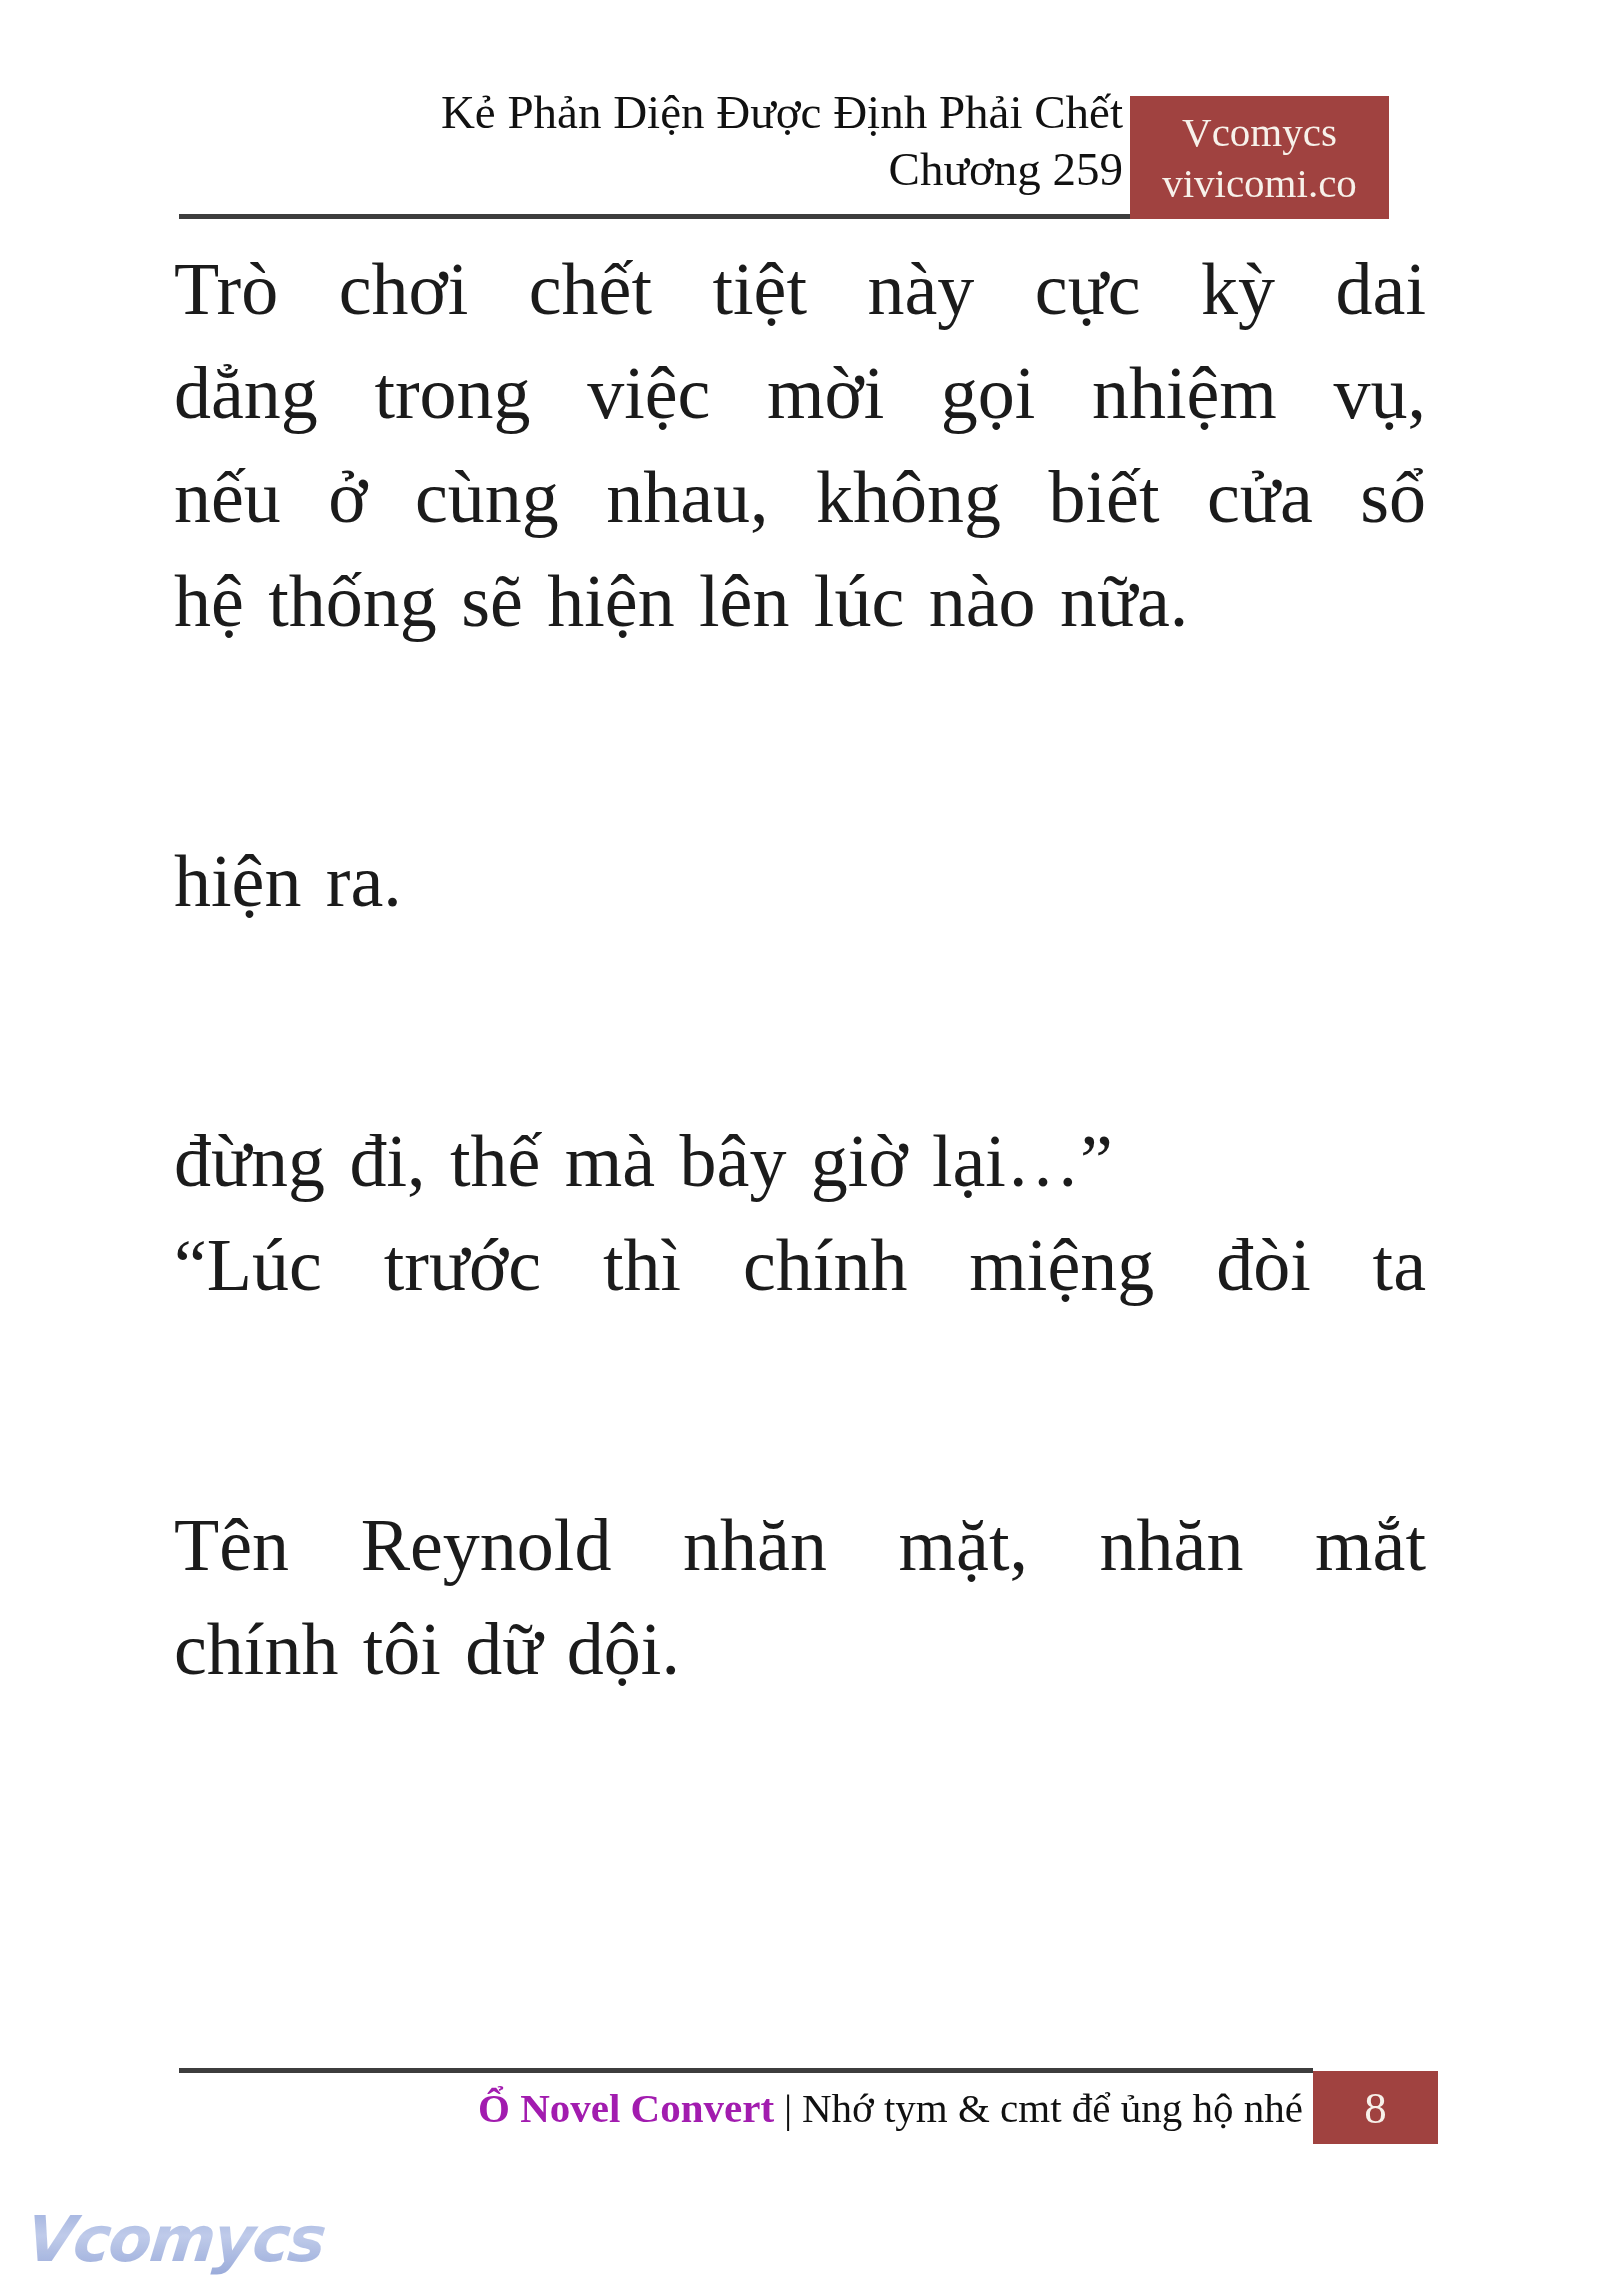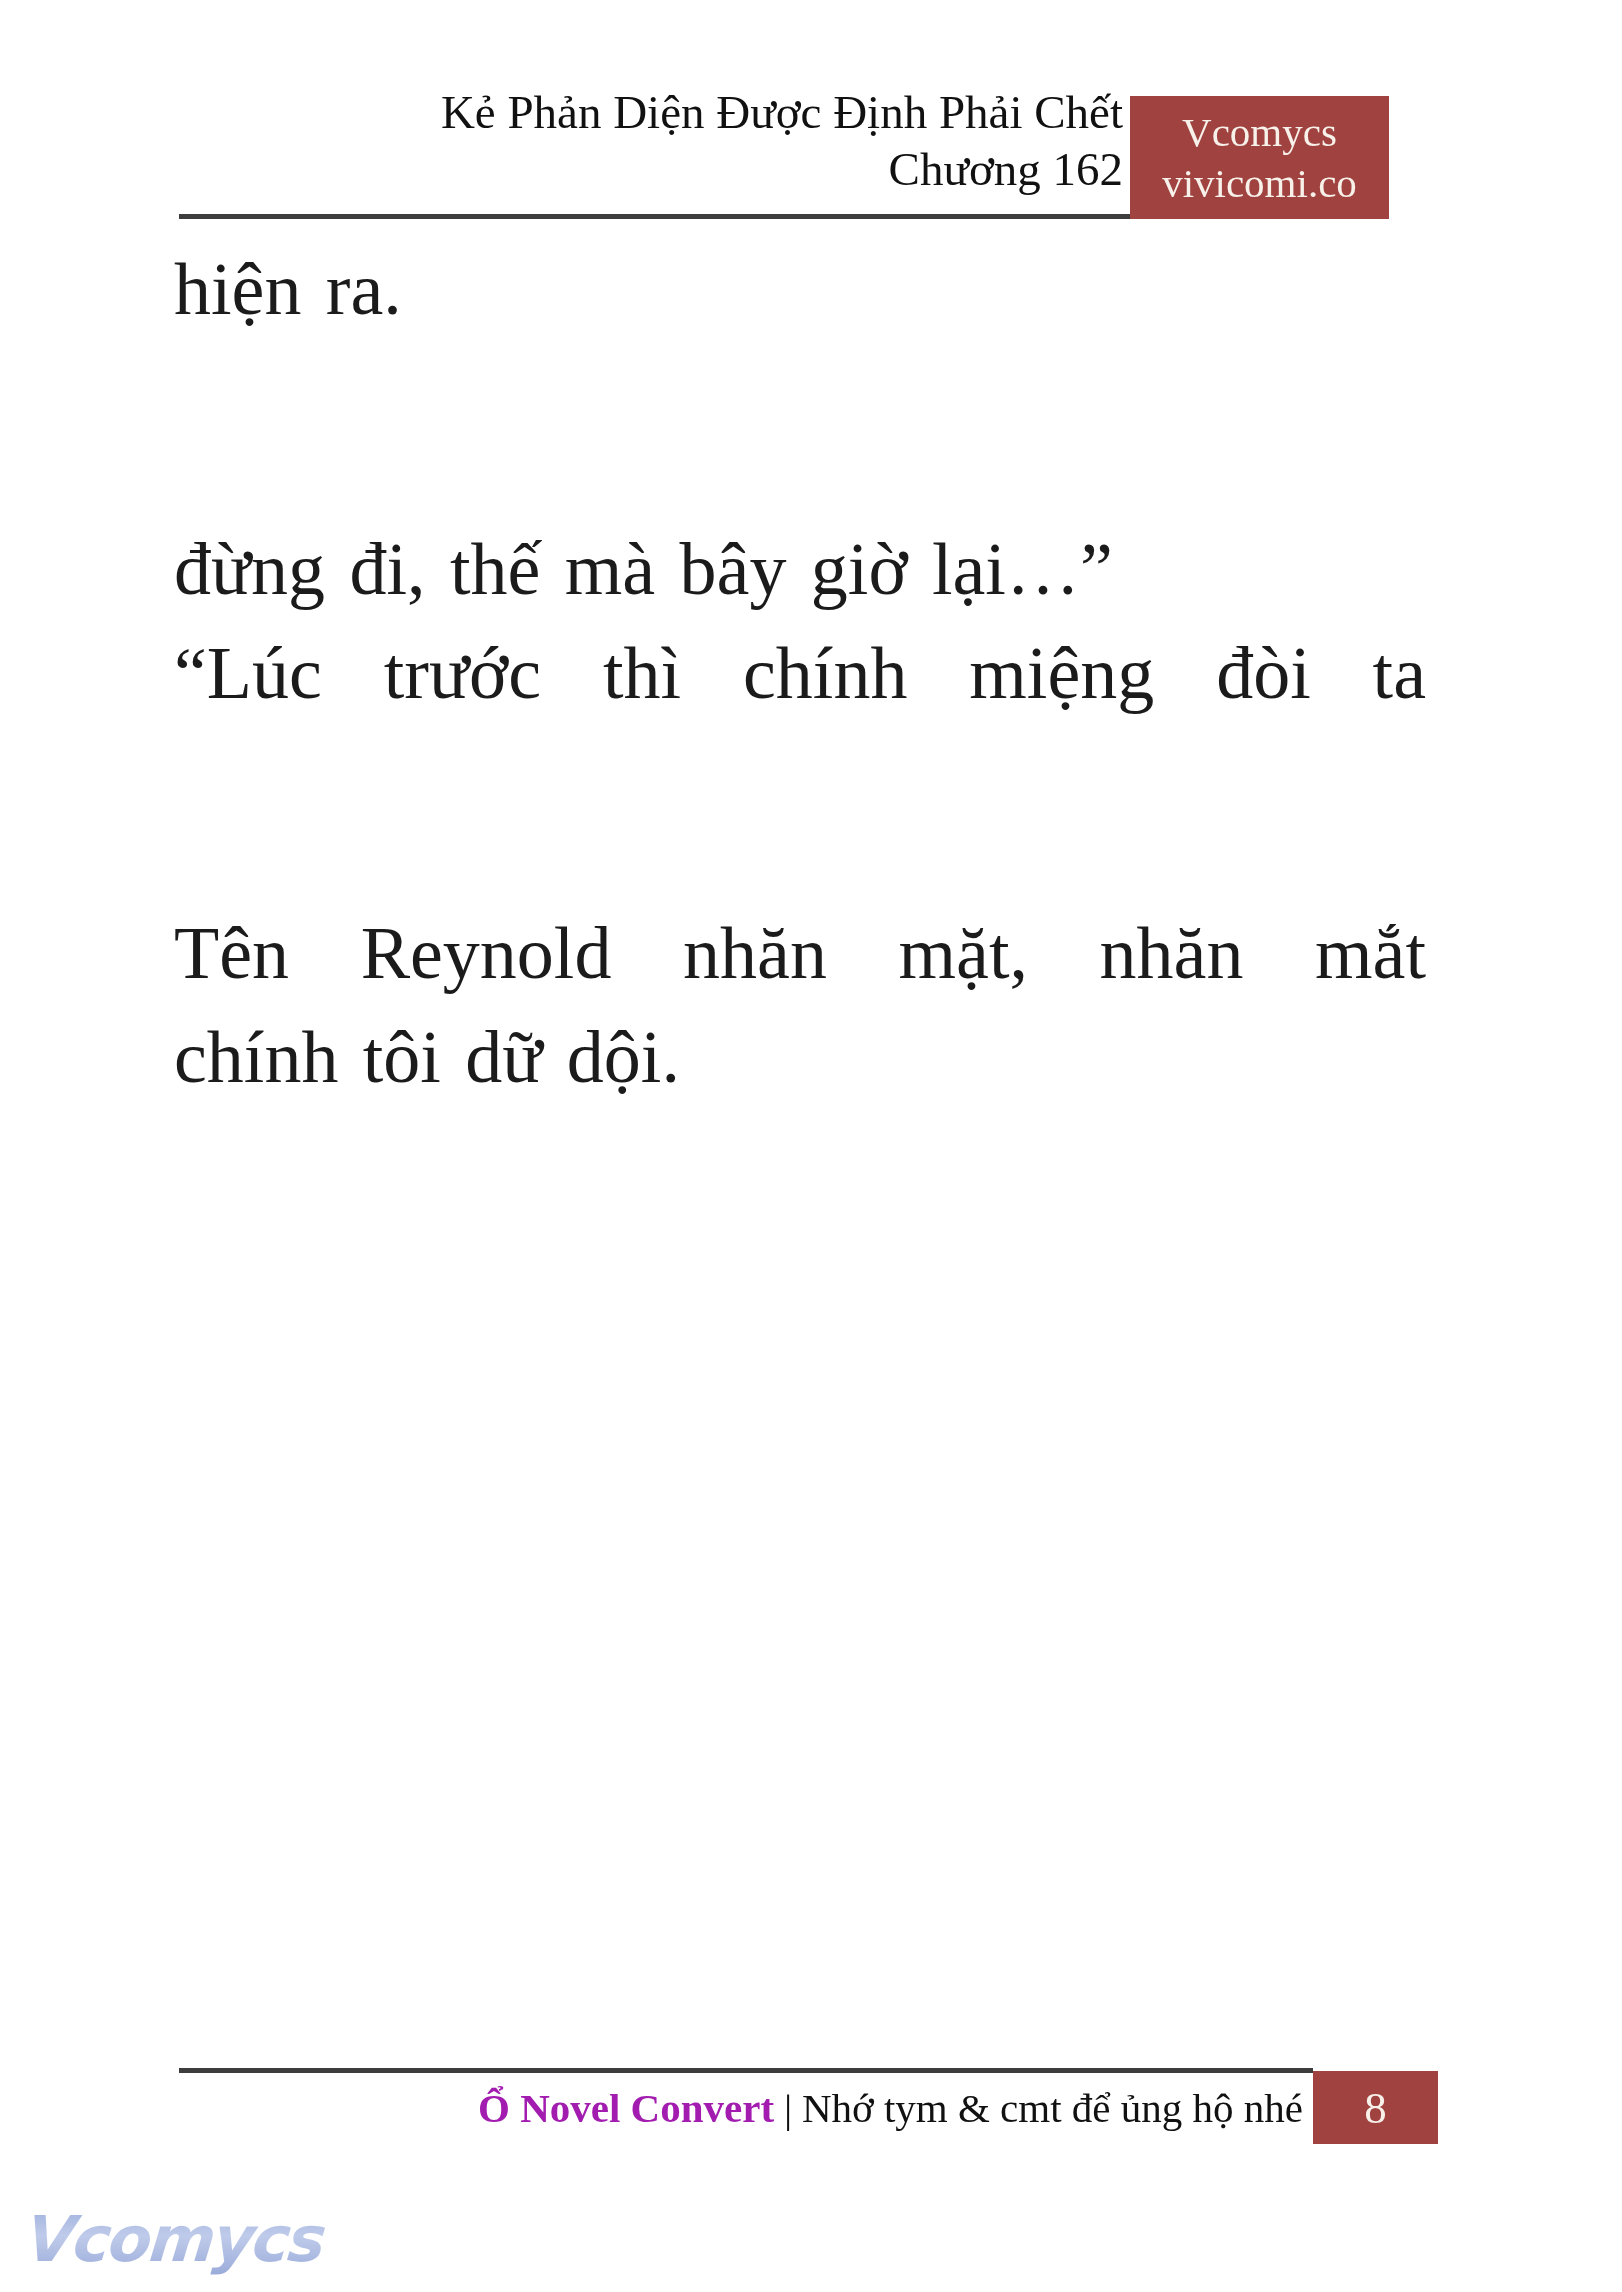--- a/index.html
+++ b/index.html
@@ -128,29 +128,35 @@
     opacity: 0.9;
   }
 </style>
 </head>
 <body>
 
 <div class="page">
 
   <div class="header-text">
     <div>Kẻ Phản Diện Được Định Phải Chết</div>
-    <div>Chương 162</div>
+    <div>Chương 259</div>
   </div>
   <div class="header-rule"></div>
   <div class="brand-badge">
     <div>Vcomycs</div>
     <div>vivicomi.co</div>
   </div>
 
   <div class="body-text">
+    <div class="para">
+      <div class="line">Trò chơi chết tiệt này cực kỳ dai</div>
+      <div class="line">dẳng trong việc mời gọi nhiệm vụ,</div>
+      <div class="line">nếu ở cùng nhau, không biết cửa sổ</div>
+      <div class="line last">hệ thống sẽ hiện lên lúc nào nữa.</div>
+    </div>
     <div class="para">
       <div class="line last">hiện ra.</div>
     </div>
     <div class="para">
       <div class="line last">đừng đi, thế mà bây giờ lại…”</div>
       <div class="line">“Lúc trước thì chính miệng đòi ta</div>
     </div>
     <div class="para">
       <div class="line">Tên Reynold nhăn mặt, nhăn mắt</div>
       <div class="line last">chính tôi dữ dội.</div>

